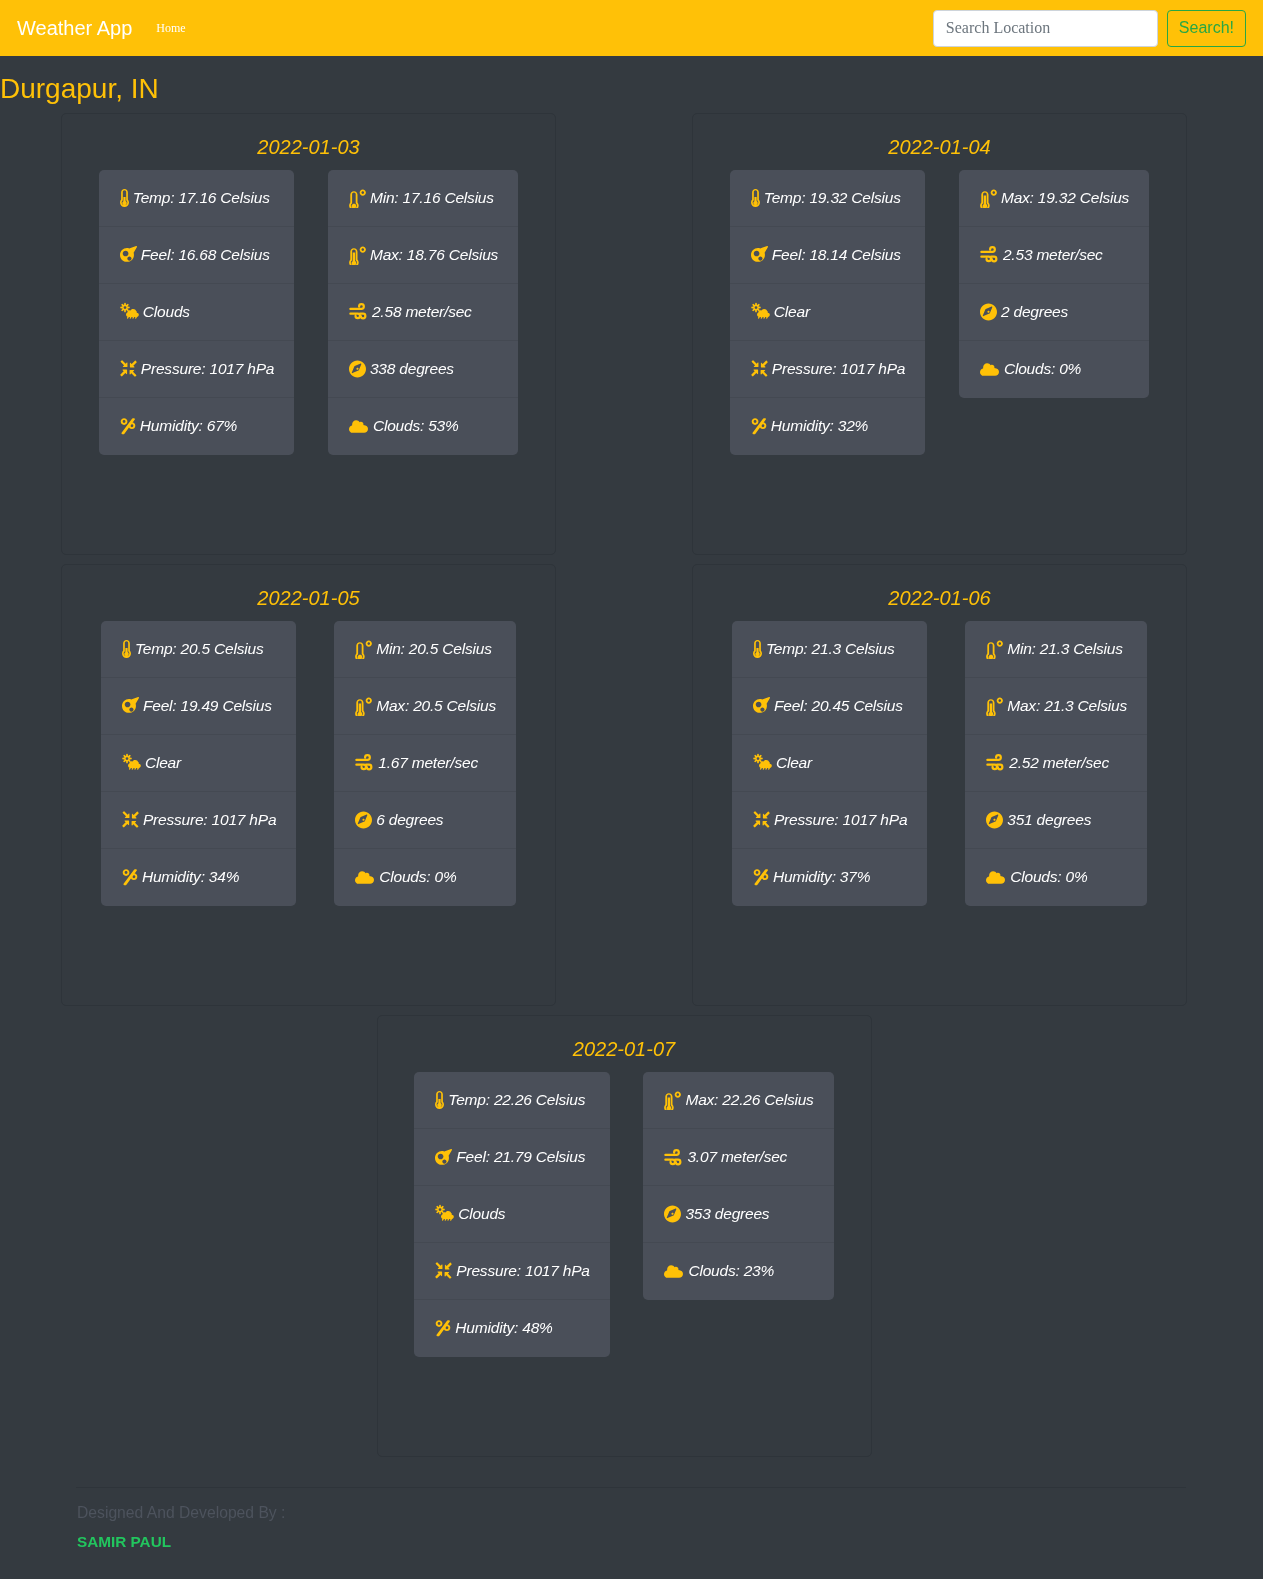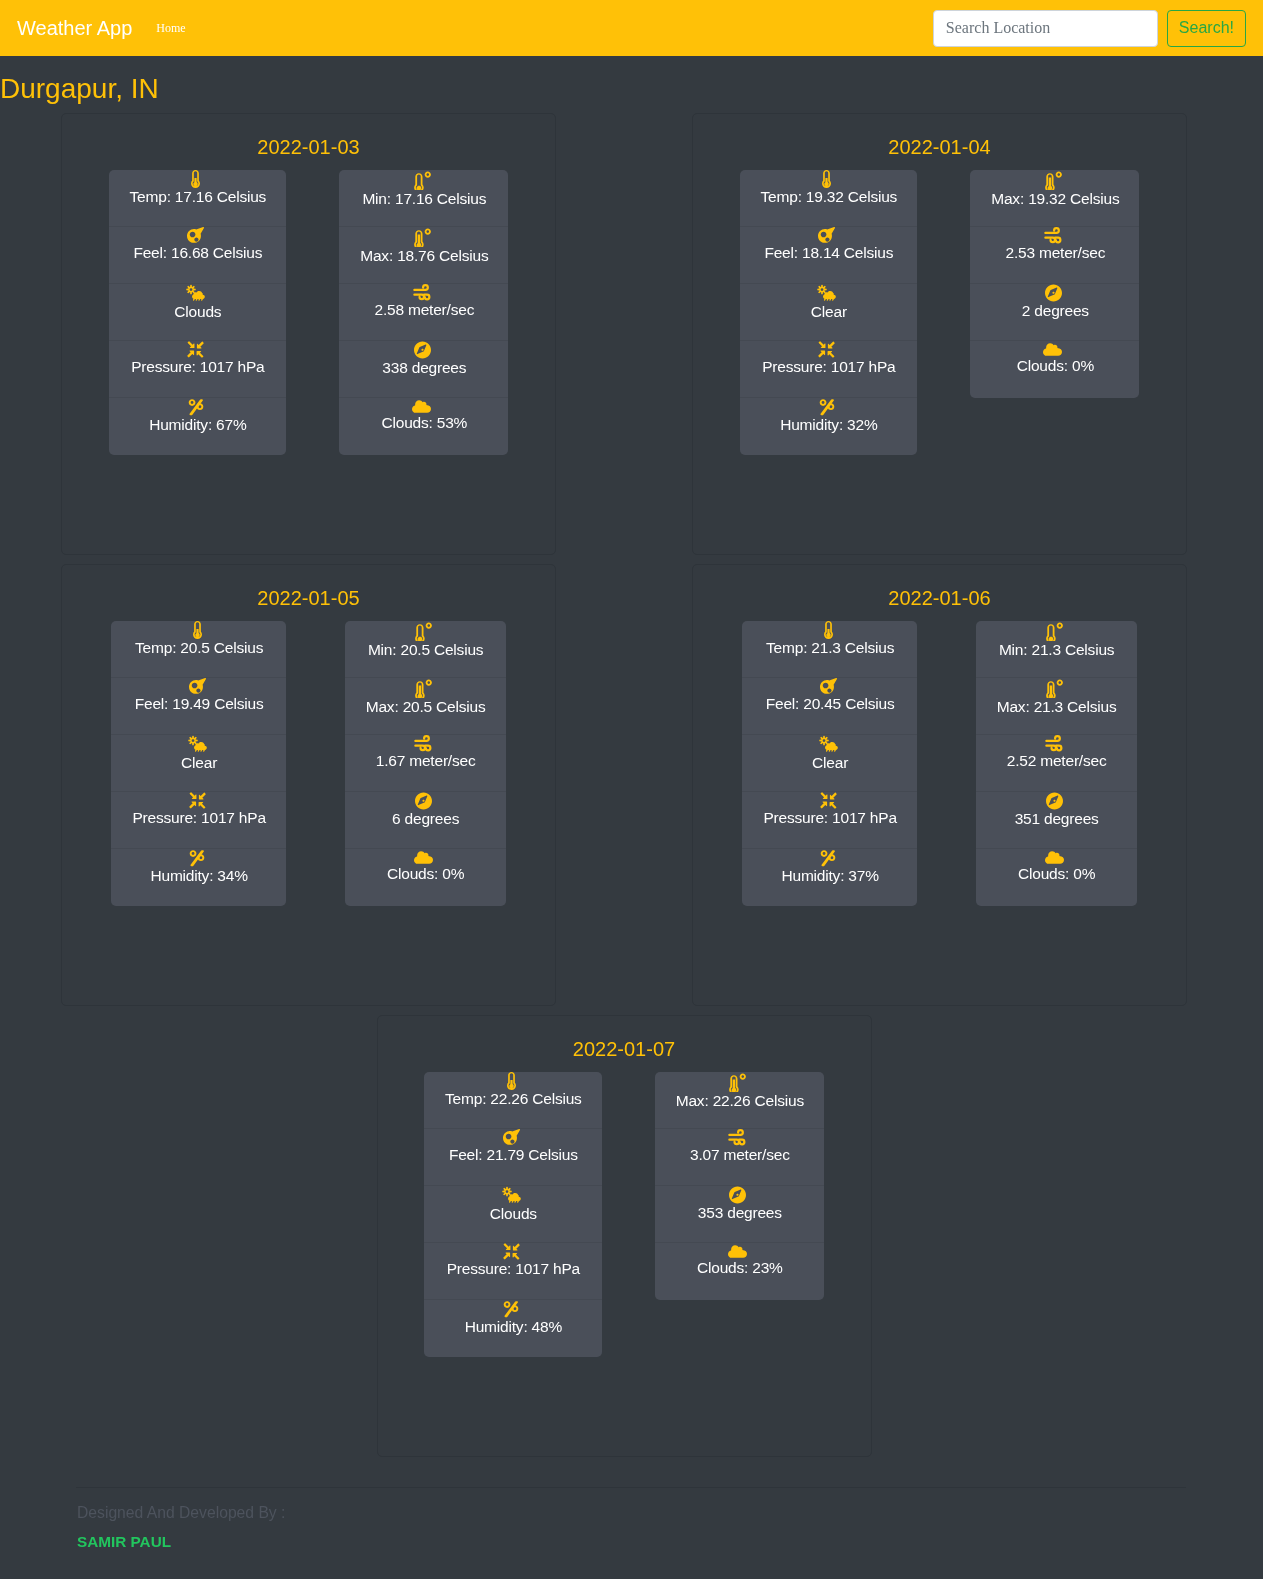--- a/index.html
+++ b/index.html
@@ -73,21 +73,21 @@
     color:#ffc107;
     text-align:left;
     width:1150px;
     position:relative;
     left:-61px;
     font-size:28px;
     font-weight:400;
     margin:16px 0 0;
     line-height:1.2;
   }
-  .cards{display:flex;flex-wrap:wrap;justify-content:space-between;margin-top:-2px;}
+  .cards{display:flex;flex-wrap:wrap;justify-content:space-between;margin-top:-2px;font-style:italic;}
   .wcard{
     width:495px;
     border:1px solid #2e343a;
     border-radius:5px;
     box-sizing:border-box;
     margin-top:9.4px;
   }
   .wcard.solo{margin-left:auto;margin-right:auto;}
   .wcard .date{
     color:#ffc107;
@@ -109,21 +109,20 @@
     color:#fff;
     font-size:15.5px;
     letter-spacing:-0.2px;
     height:56.94px;
     padding:0 20px 0 21px;
     border-bottom:1px solid #444952;
     display:flex;
     align-items:center;
     box-sizing:border-box;
     white-space:nowrap;
-    flex-direction:column;
   }
   .li:last-child{border-bottom:none;}
   .ic{display:inline-flex;align-items:center;justify-content:center;margin-right:4px;flex:none;}
   .ic svg{fill:#ffc107;display:block;}
   .spacer{height:99px;}
   
   .footer{
     margin:30px 0 0 76px;
     width:1110px;
     border-top:1px solid #2e343a;

